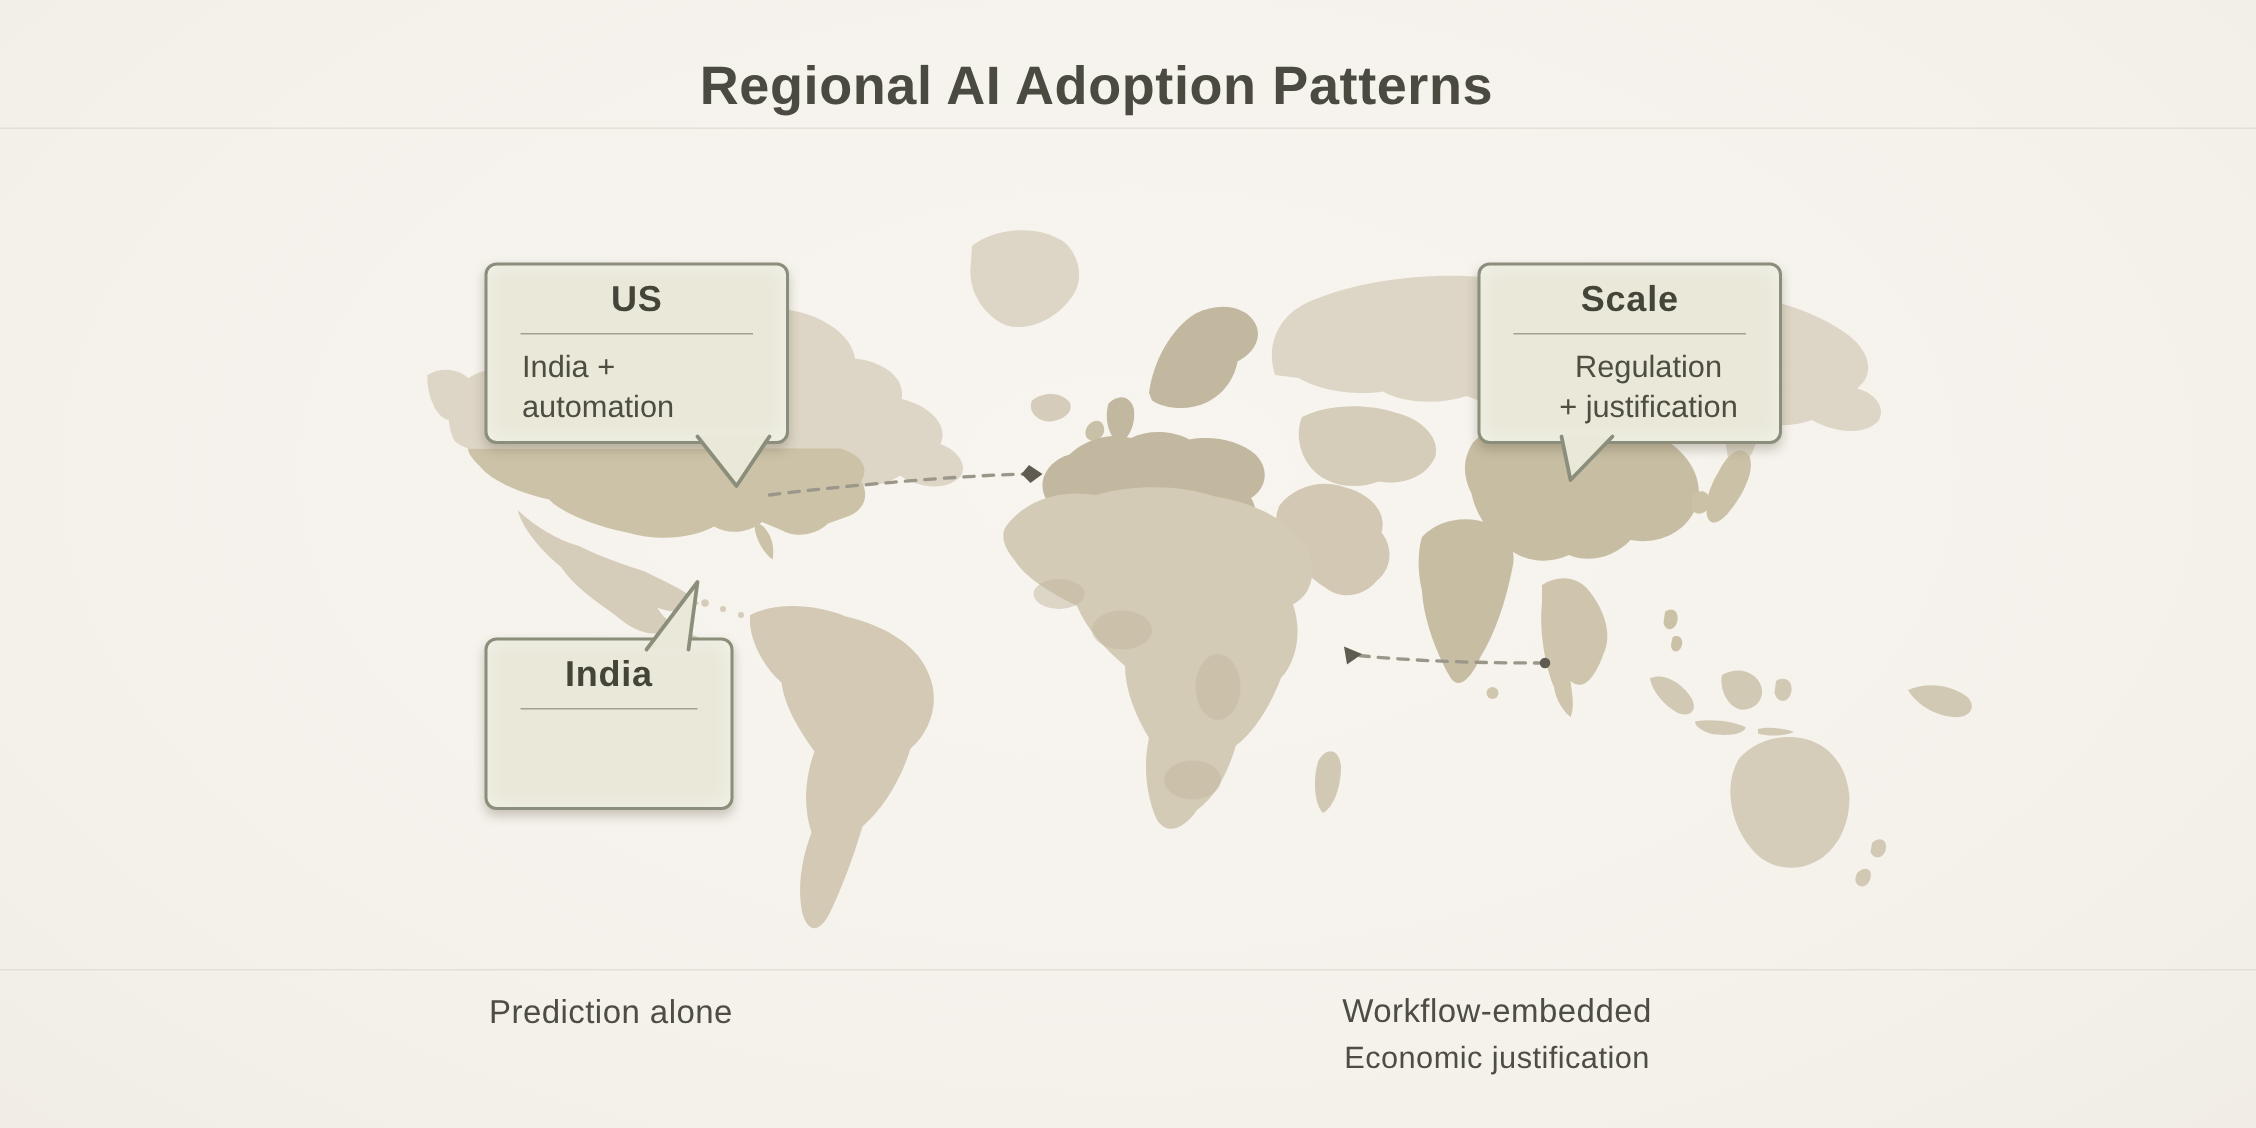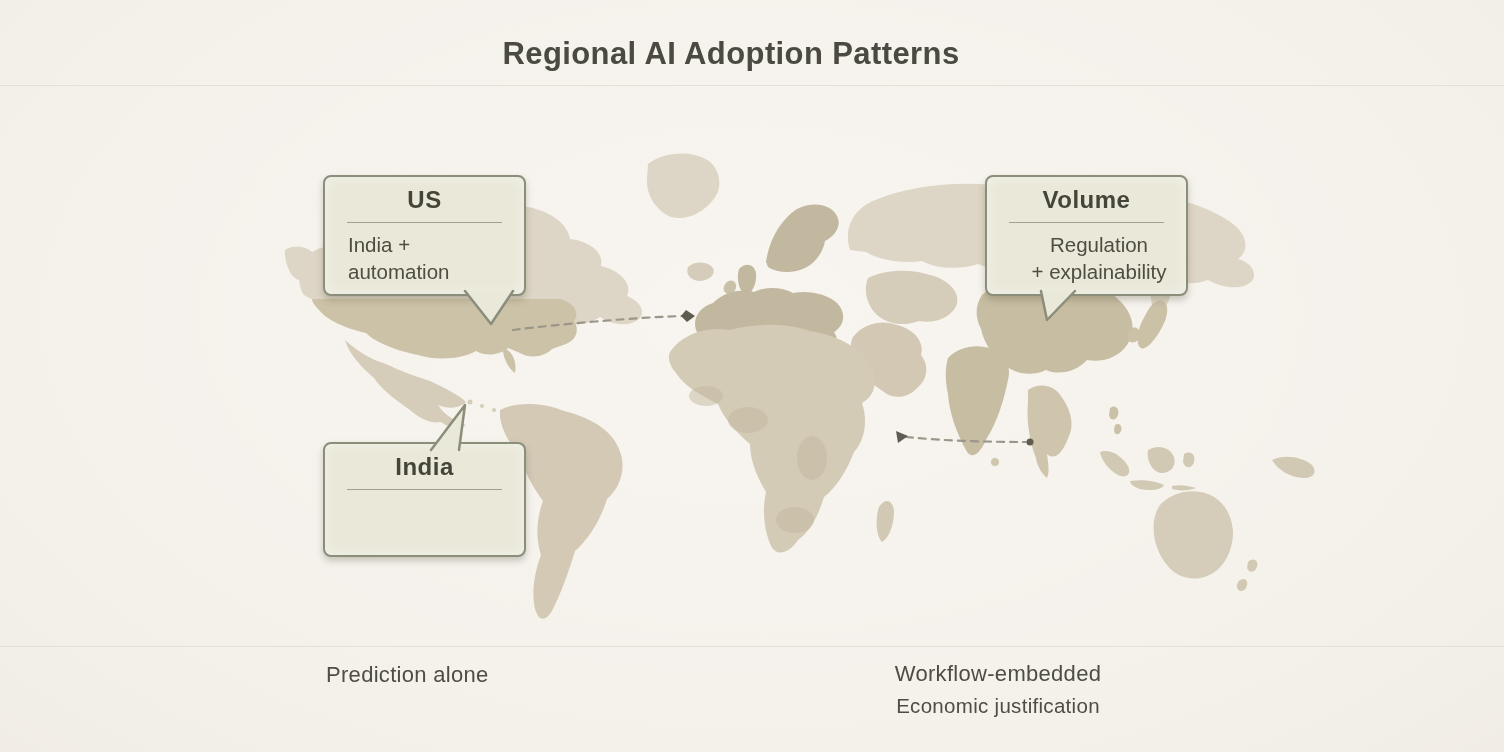--- a/index.html
+++ b/index.html
@@ -3,21 +3,21 @@
 <meta charset="utf-8">
 <style>
   html,body{margin:0;padding:0;background:#e8e5de;}
   .stage{
     position:relative;width:1504px;height:752px;overflow:hidden;
     background:radial-gradient(ellipse at 50% 42%, #f8f5f0 0%, #f5f2ec 62%, #f1ede6 100%);
     font-family:"Liberation Sans", sans-serif;
   }
   .page-title{
     position:absolute;top:36px;left:0;width:1462px;text-align:center;
-    font-size:31px;font-weight:600;color:#4b4a40;letter-spacing:.4px;
+    font-size:36px;font-weight:600;color:#4b4a40;letter-spacing:.4px;
   }
   .rule{position:absolute;left:0;width:100%;height:1px;background:#e4e0d6;}
   .rule-top{top:85px;}
   .rule-bottom{top:646px;}
   .world{position:absolute;left:0;top:0;}
 
   .callout{
     position:absolute;box-sizing:border-box;
     background:#e9e8d9;border:2.5px solid #8b8e7b;border-radius:8px;
     box-shadow:0 4px 7px rgba(95,90,70,.30), inset 0 0 14px rgba(255,255,255,.45);
@@ -28,21 +28,21 @@
   .c-divider{height:1px;background:#a3a090;margin:8px 22px 9px;}
   .c-body{font-size:20.5px;color:#4e4d42;line-height:1.3;padding-left:25px;}
   .c-body.left{padding-left:23px;}
   .c-body.center{text-align:center;}
 
   .tail{position:absolute;overflow:visible;}
   .tail path{fill:#e9e8d9;stroke:#8b8e7b;stroke-width:2.5;stroke-linejoin:round;stroke-linecap:round;}
 
   .callout-us{left:323px;top:133px;width:203px;height:121px;}
   .callout-europe{left:985px;top:133px;width:203px;height:121px;}
-  .callout-india{left:323px;top:400px;width:203px;height:115px;}
+  .callout-india{left:323px;top:383px;width:166px;height:115px;}
   .callout-asia{left:944px;top:484px;width:213px;height:116px;}
 
   .tail-us{left:136px;top:114px;width:60px;height:40px;}
   .tail-europe{left:48px;top:114px;width:46px;height:36px;}
   .tail-india{left:100px;top:-42px;width:48px;height:48px;}
   .tail-asia{left:85px;top:-38px;width:46px;height:44px;}
 
   .footer-left{
     position:absolute;left:326px;top:662px;width:300px;text-align:left;
     font-size:22px;color:#4e4d42;letter-spacing:.3px;
@@ -127,25 +127,25 @@
     <div class="c-body left">
       <div>India +</div>
       <div>automation</div>
     </div>
   </div>
 
   <div class="callout callout-europe">
     <svg class="tail tail-europe" width="46" height="36">
       <path d="M6 0 L12 29 L40 0"></path>
     </svg>
-    <div class="c-title">Volume</div>
+    <div class="c-title">Scale</div>
     <div class="c-divider"></div>
     <div class="c-body center">
       <div>Regulation</div>
-      <div>+ explainability</div>
+      <div>+ justification</div>
     </div>
   </div>
 
   <div class="callout callout-india">
     <svg class="tail tail-india" width="48" height="48">
       <path d="M6 48 L40 3 L34 48"></path>
     </svg>
     <div class="c-title">India</div>
     <div class="c-divider"></div>
     <div class="c-body left">

